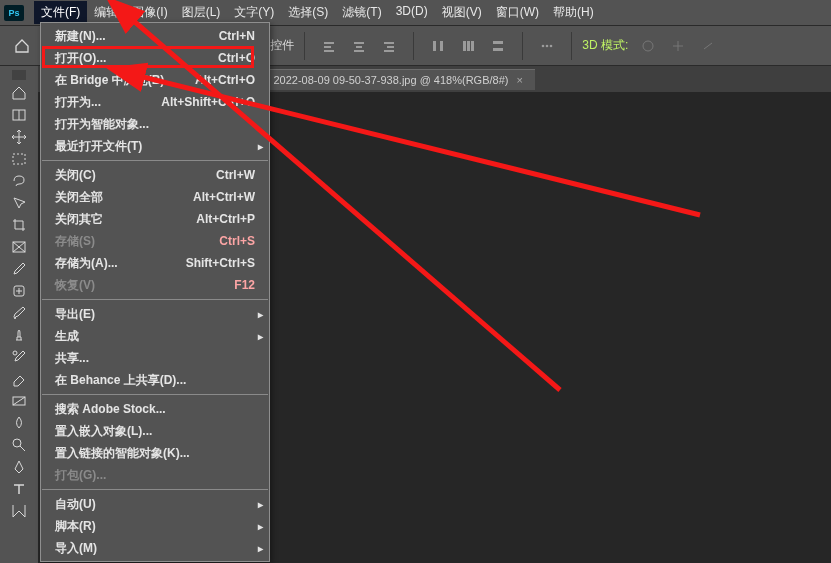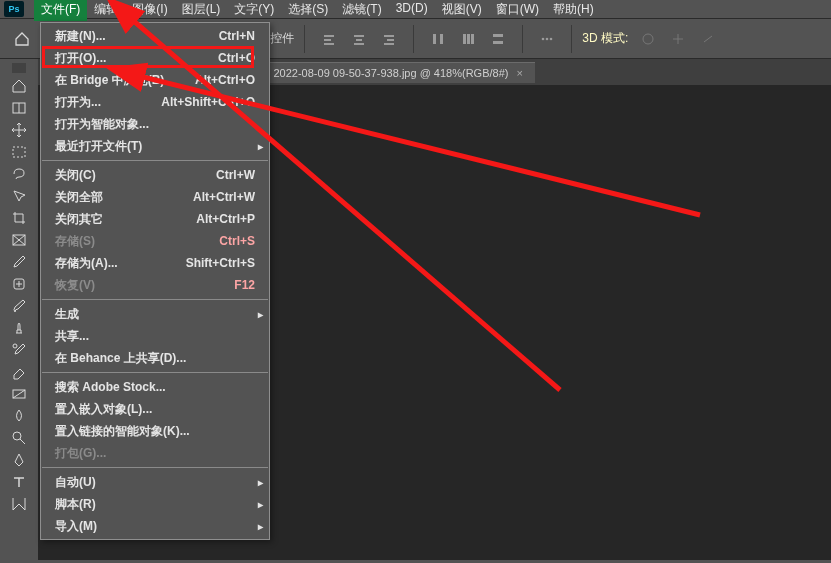--- a/index.html
+++ b/index.html
@@ -1,28 +1,28 @@
 <!DOCTYPE html>
 <html><head>
 <meta charset="utf-8">
 <style>
   * { margin:0; padding:0; box-sizing:border-box; font-family:"Microsoft YaHei",Arial,sans-serif; }
   body { background:#535353; width:831px; height:563px; overflow:hidden; color:#d9d9d9; font-size:12px; position:relative; }
-  .menubar { background:#535353; height:19px; display:flex; align-items:center; padding-left:4px; border-bottom:1px solid #2a2a2a;}
+  .menubar { background:#535353; height:26px; display:flex; align-items:center; padding-left:4px; border-bottom:1px solid #2a2a2a;}
   .ps-logo { width:20px; height:16px; background:#001d26; color:#31c5f0; font-size:9px; font-weight:bold; display:flex; align-items:center; justify-content:center; border-radius:2px; margin-right:10px;}
   .menubar .mi { padding:3px 7px; cursor:default; color:#e8e8e8;}
-  .menubar .mi.active { background:#15803d; color:#fff;}
+  .menubar .mi.active { background:#0f172a; color:#fff;}
   .optbar { background:#535353; height:40px; display:flex; align-items:center; padding:0 8px; gap:6px; border-bottom:1px solid #2a2a2a;}
   .optbar .grp { display:flex; align-items:center; gap:2px; }
   .ico-btn { width:28px; height:28px; display:flex; align-items:center; justify-content:center; border:1px solid transparent; }
   .sep { width:1px; height:28px; background:#3a3a3a; margin:0 4px;}
   .chk { width:12px; height:12px; border:1px solid #9a9a9a; background:#3e3e3e; margin-right:4px; display:inline-flex; align-items:center; justify-content:center;}
   .chk::after { content:"✓"; color:#e0e0e0; font-size:10px;}
   .opt-label { color:#d5d5d5; font-size:12px;}
-  .dim { color:#fef9c3;}
+  .dim { color:#bef264;}
   .main { display:flex; height:calc(563px - 62px);}
   .toolbox { width:38px; background:#535353; display:flex; flex-direction:column; align-items:center; padding-top:4px; gap:2px;}
   .tiny-tab { width:14px; height:10px; background:#424242;}
   .tool { width:26px; height:22px; display:flex; align-items:center; justify-content:center; color:#d9d9d9;}
   .tabs { height:26px; background:#3f3f3f; display:flex; align-items:center; gap:2px; padding:0 4px;}
   .tab { background:#535353; color:#d0d0d0; padding:4px 12px; font-size:11px; border-top:1px solid #6b6b6b; display:flex; align-items:center; gap:8px;}
   .tab .x { color:#aaa; font-size:11px;}
   .canvas { flex:1; background:#262626;}
   .workarea { flex:1; display:flex; flex-direction:column;}
   
@@ -322,20 +322,24 @@
     <div class="dd-item">
       <span>存储为(A)...</span>
       <span class="sc">Shift+Ctrl+S</span>
     </div>
     <div class="dd-item disabled">
       <span>恢复(V)</span>
       <span class="sc">F12</span>
     </div>
     <div class="dd-sep"></div>
     <div class="dd-item submenu">
+      <span>导出(E)</span>
+      <span class="arrow"></span>
+    </div>
+    <div class="dd-item submenu">
       <span>生成</span>
       <span class="arrow"></span>
     </div>
     <div class="dd-item">
       <span>共享...</span>
     </div>
     <div class="dd-item">
       <span>在 Behance 上共享(D)...</span>
     </div>
     <div class="dd-sep"></div>

